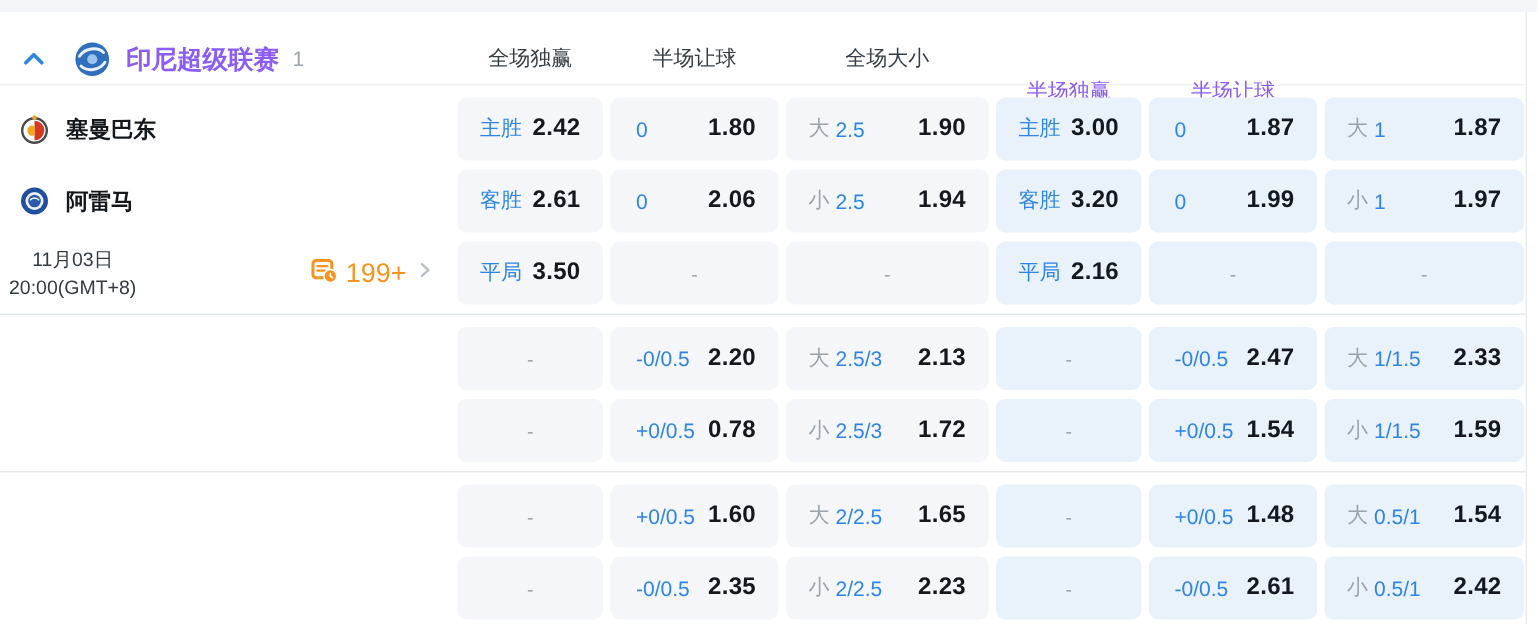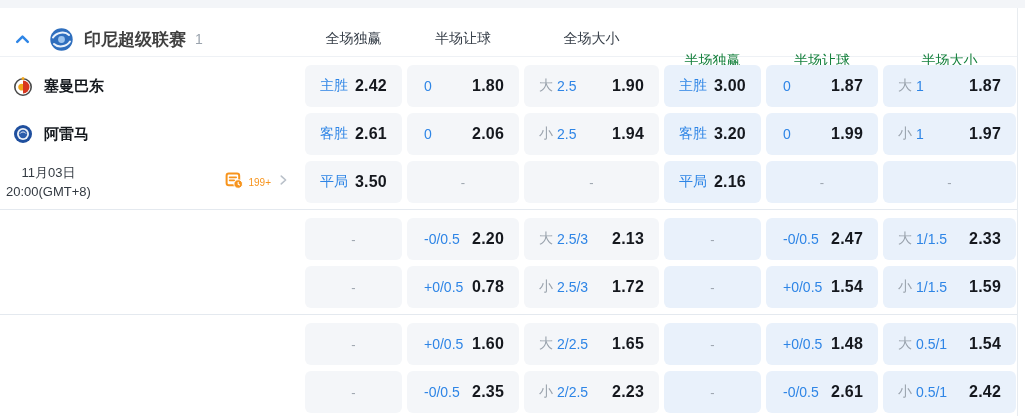--- a/index.html
+++ b/index.html
@@ -16,34 +16,34 @@
     height:48px;
   }
   .header-row { height:49px; border-bottom:1px solid #eef1f5; }
   .block { padding:5px 0 3px; border-bottom:1px solid #e4e9ef; }
   .block.last { border-bottom:none; }
 
   
   .head-left { display:flex; align-items:center; padding-left:14px; }
   .chev-up { display:inline-flex; cursor:pointer; }
   .league-icon { display:inline-flex; margin-left:18px; }
-  .league-title { margin-left:10px; font-size:17px; font-weight:700; color:#404040; cursor:pointer; }
+  .league-title { margin-left:10px; font-size:17px; font-weight:700; color:#8b5cf6; cursor:pointer; }
   .match-count { margin-left:9px; font-size:14px; color:#9aa3ad; }
 
   .col-head { text-align:center; font-size:14px; color:#363e48; }
-  .col-head.half { color:#15803d;margin-top:44px; }
+  .col-head.half { color:#8b5cf6;margin-top:44px; }
 
   
   .team-left { display:flex; align-items:flex-end; gap:11px; padding-left:13px; cursor:pointer; }
   .team-name { font-size:15px; font-weight:600; color:#14181d; }
   .logo { display:inline-flex; width:20px; height:20px; }
   .time-left { display:flex; align-items:center; justify-content:space-between; padding:0 10px 0 6px; }
   .datetime { text-align:center; font-size:13px; color:#333a42; line-height:1.5; }
   .more-link { display:flex; align-items:center; gap:5px; cursor:pointer; }
-  .more-count { color:#f7941d; font-size:10px; }
+  .more-count { color:#f7941d; font-size:18px; }
 
   
   .cell { height:42px; border-radius:6px; display:flex; align-items:center;
           font-size:14px; cursor:pointer; }
   .cell.full { background:#f4f6f9; }
   .cell.half { background:#e9f1fb; }
   .cell.win { justify-content:center; gap:7px; }
   .cell.hdp { justify-content:space-between; padding:0 15px 0 17px; }
   .cell.ou  { padding:0 15px 0 15px; }
   .cell.empty { justify-content:center; cursor:default; }
@@ -77,21 +77,20 @@
         </svg>
       </span>
       <span class="league-title">印尼超级联赛</span>
       <span class="match-count">1</span>
     </div>
     <div class="col-head full">全场独赢</div>
     <div class="col-head full">半场让球</div>
     <div class="col-head full">全场大小</div>
     <div class="col-head half">半场独赢</div>
     <div class="col-head half">半场让球</div>
-    <div class="col-head half">半场大小</div>
   </div>
 
   <div class="block">
     <div class="grid-row">
       <div class="team-left">
         <span class="logo">
           <svg width="20" height="20" viewBox="0 0 20 20">
             <circle cx="10" cy="11" r="8.2" fill="#fff" stroke="#4a4a4a" stroke-width="1.6"></circle>
             <path d="M10 4.5a6.5 6.5 0 010 13z" fill="#d8371f"></path>
             <path d="M10 8a3.4 3.4 0 100 6.2z" fill="#f2a71b"></path>

